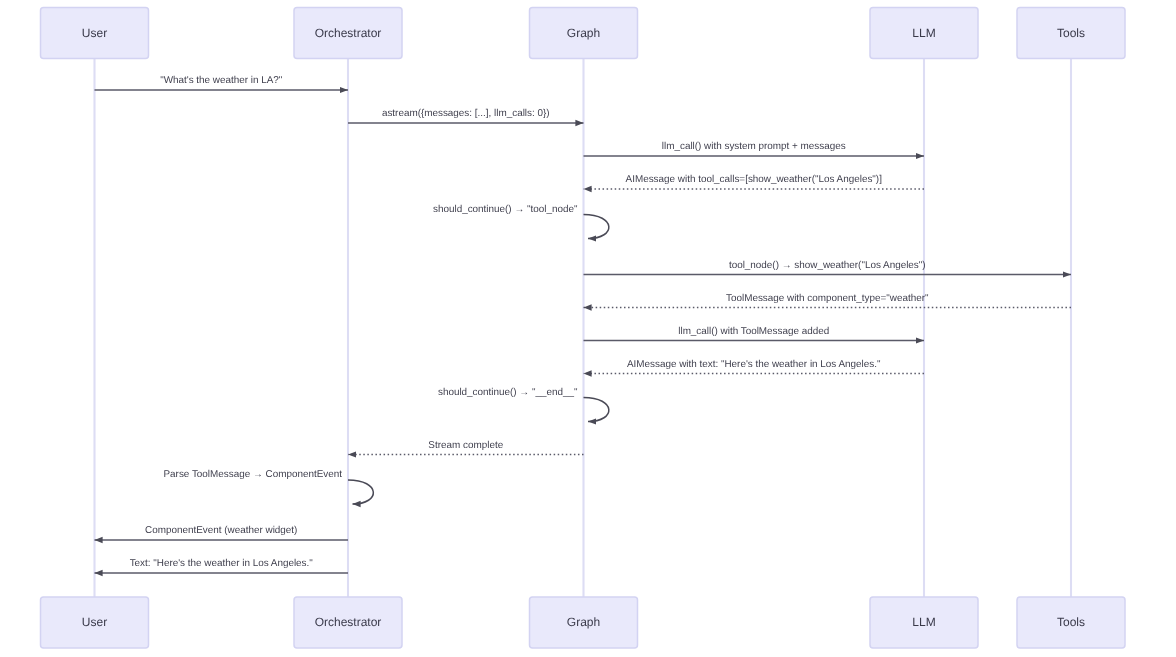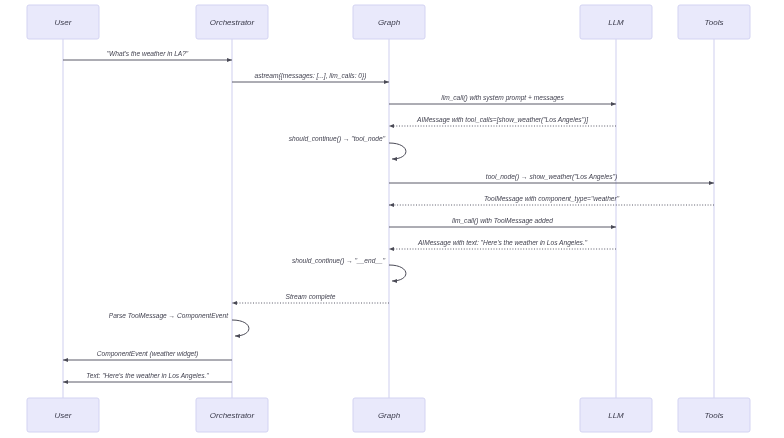--- a/index.html
+++ b/index.html
@@ -12,21 +12,20 @@
     font-family: "Liberation Sans", sans-serif;
     width: 784px;
     height: 438px;
     overflow: hidden;
   }
   #diagram-root {
     position: relative;
     width: 784px;
     height: 366px;
     background: #ffffff;
-    font-style: italic;
   }
   svg#seq-svg {
     position: absolute;
     top: 0;
     left: 0;
     width: 784px;
     height: 438px;
     display: block;
   }
   .actor-box {

